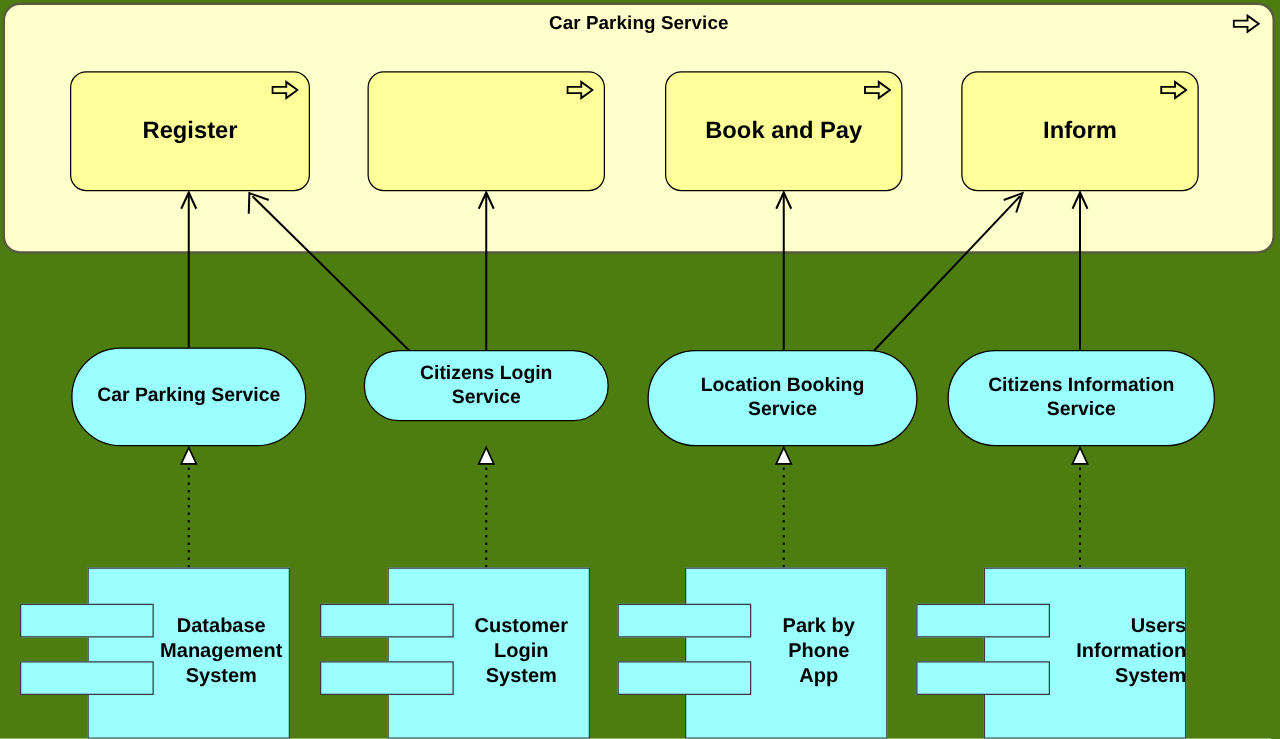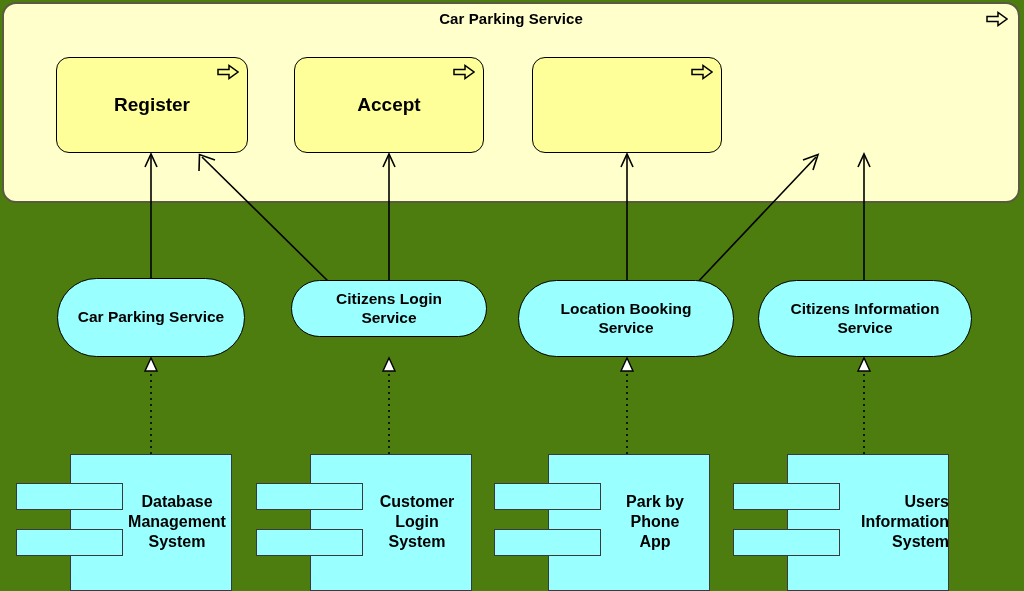--- a/index.html
+++ b/index.html
@@ -168,32 +168,38 @@
   </div>
 
   <div class="process-box" style="left:56px;  top:57px; width:192px; height:96px;">
     <div class="process-label">Register</div>
     <svg class="arrow-icon" viewBox="0 0 22 16">
       <path d="M1 5.5 H12 V1.5 L21 8 L12 14.5 V10.5 H1 Z" fill="none" stroke="#000000" stroke-width="1.5" stroke-linejoin="miter"></path>
     </svg>
   </div>
 
   <div class="process-box" style="left:294px; top:57px; width:190px; height:96px;">
-    <div class="process-label">Accept</div>
     <svg class="arrow-icon" viewBox="0 0 22 16">
       <path d="M1 5.5 H12 V1.5 L21 8 L12 14.5 V10.5 H1 Z" fill="none" stroke="#000000" stroke-width="1.5" stroke-linejoin="miter"></path>
     </svg>
   </div>
 
   <div class="process-box" style="left:532px; top:57px; width:190px; height:96px;">
+    <div class="process-label">Book and Pay</div>
     <svg class="arrow-icon" viewBox="0 0 22 16">
       <path d="M1 5.5 H12 V1.5 L21 8 L12 14.5 V10.5 H1 Z" fill="none" stroke="#000000" stroke-width="1.5" stroke-linejoin="miter"></path>
     </svg>
   </div>
 
+  <div class="process-box" style="left:769px; top:57px; width:190px; height:96px;">
+    <div class="process-label">Inform</div>
+    <svg class="arrow-icon" viewBox="0 0 22 16">
+      <path d="M1 5.5 H12 V1.5 L21 8 L12 14.5 V10.5 H1 Z" fill="none" stroke="#000000" stroke-width="1.5" stroke-linejoin="miter"></path>
+    </svg>
+  </div>
 
   <svg id="connectors">
 
     <g>
       <line class="solid-line" x1="151" y1="278" x2="151" y2="156"></line>
       <path class="open-head" d="M145 167 L151 154 L157 167"></path>
     </g>
 
     <g>
       <line class="solid-line" x1="332" y1="285" x2="202" y2="157"></line>

